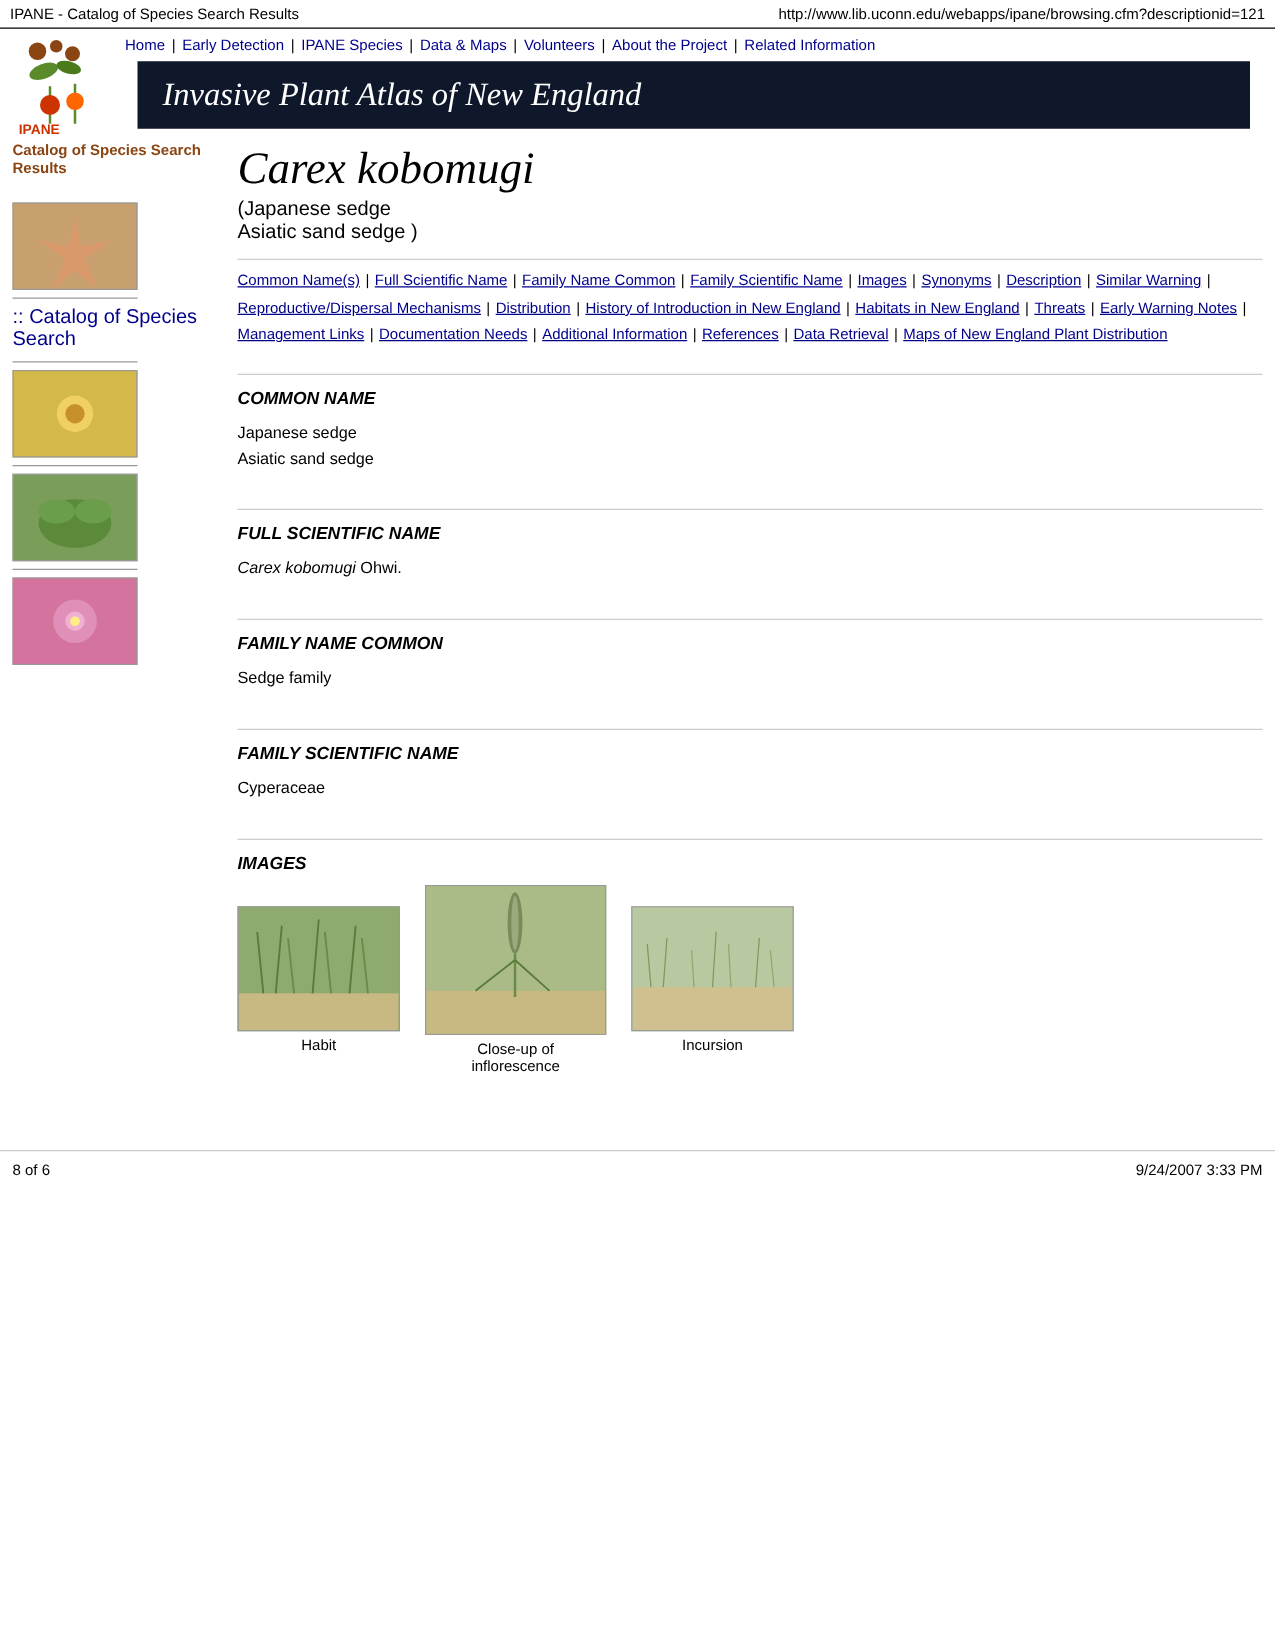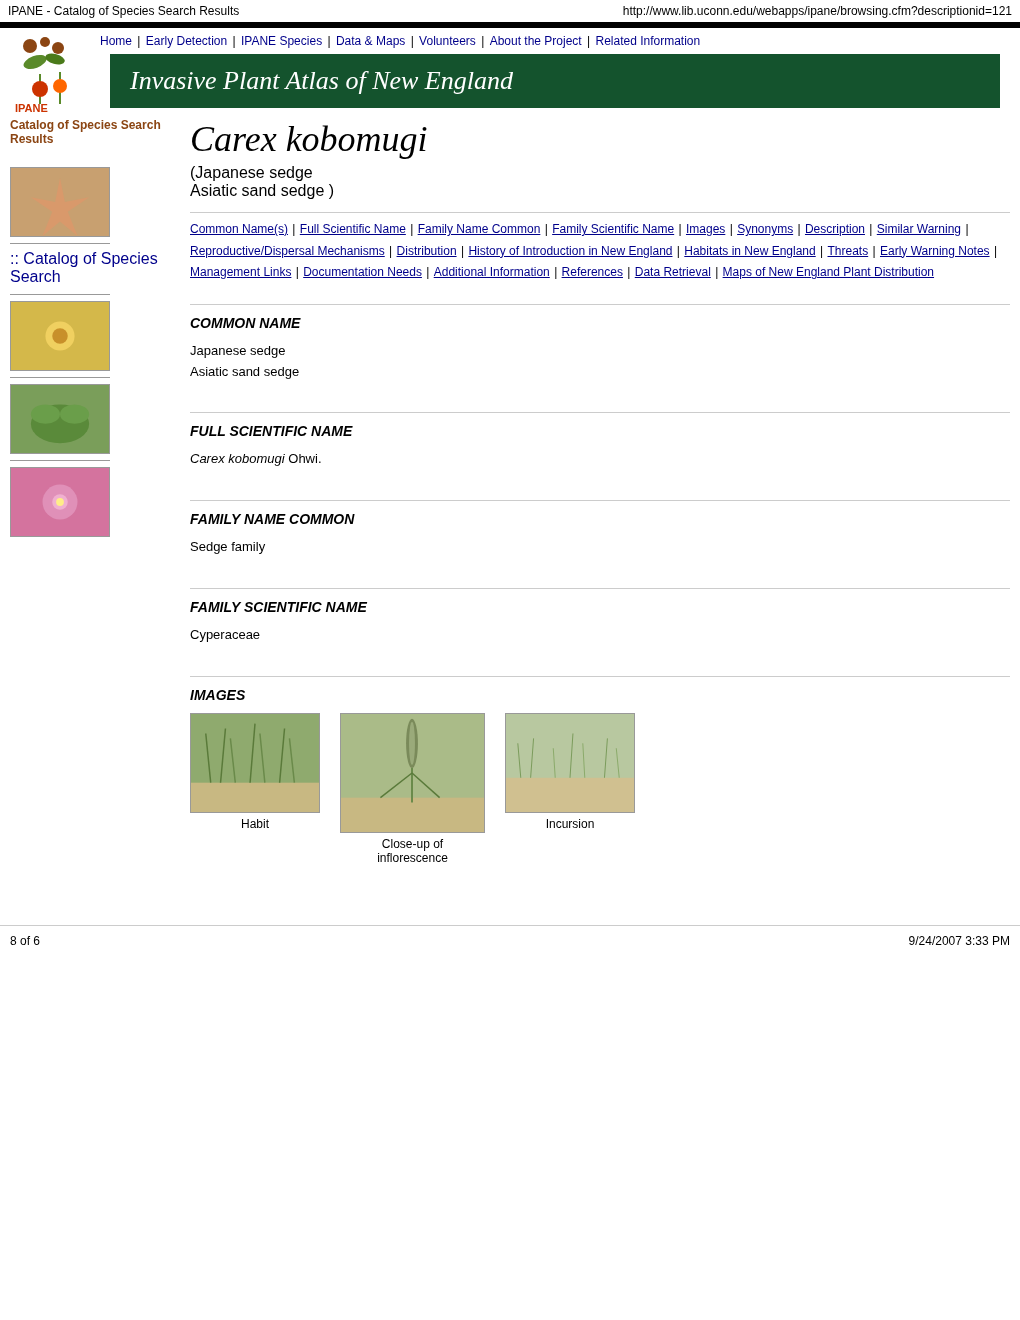--- a/index.html
+++ b/index.html
@@ -10,37 +10,37 @@
       color: #000;
     }
 
     
     #title-bar {
       display: flex;
       justify-content: space-between;
       padding: 4px 8px;
       font-size: 12px;
       color: #000;
-      border-bottom: 6px solid #000000;
+      border-bottom: 1px solid #000000;
     }
 
     
     #nav-bar {
       padding: 6px 10px;
       font-size: 12px;
     }
     #nav-bar a {
       color: #00008B;
       text-decoration: none;
     }
     #nav-bar .sep { color: #000; margin: 0 2px; }
 
     
     #banner {
-      background: #14532d;
+      background: #0f172a;
       padding: 12px 20px;
       display: flex;
       align-items: center;
       gap: 16px;
       margin: 0 10px 10px 10px;
     }
     #banner-title {
       font-size: 26px;
       font-style: italic;
       color: #fff;
@@ -150,21 +150,21 @@
       color: #000;
     }
     .section-content em {
       font-style: italic;
     }
 
     
     #images-container {
       display: flex;
       gap: 20px;
-      align-items: flex-start;
+      align-items: center;
       margin-top: 10px;
     }
     .image-item {
       display: flex;
       flex-direction: column;
       align-items: center;
     }
     .image-thumb {
       width: 130px;
       height: 100px;

